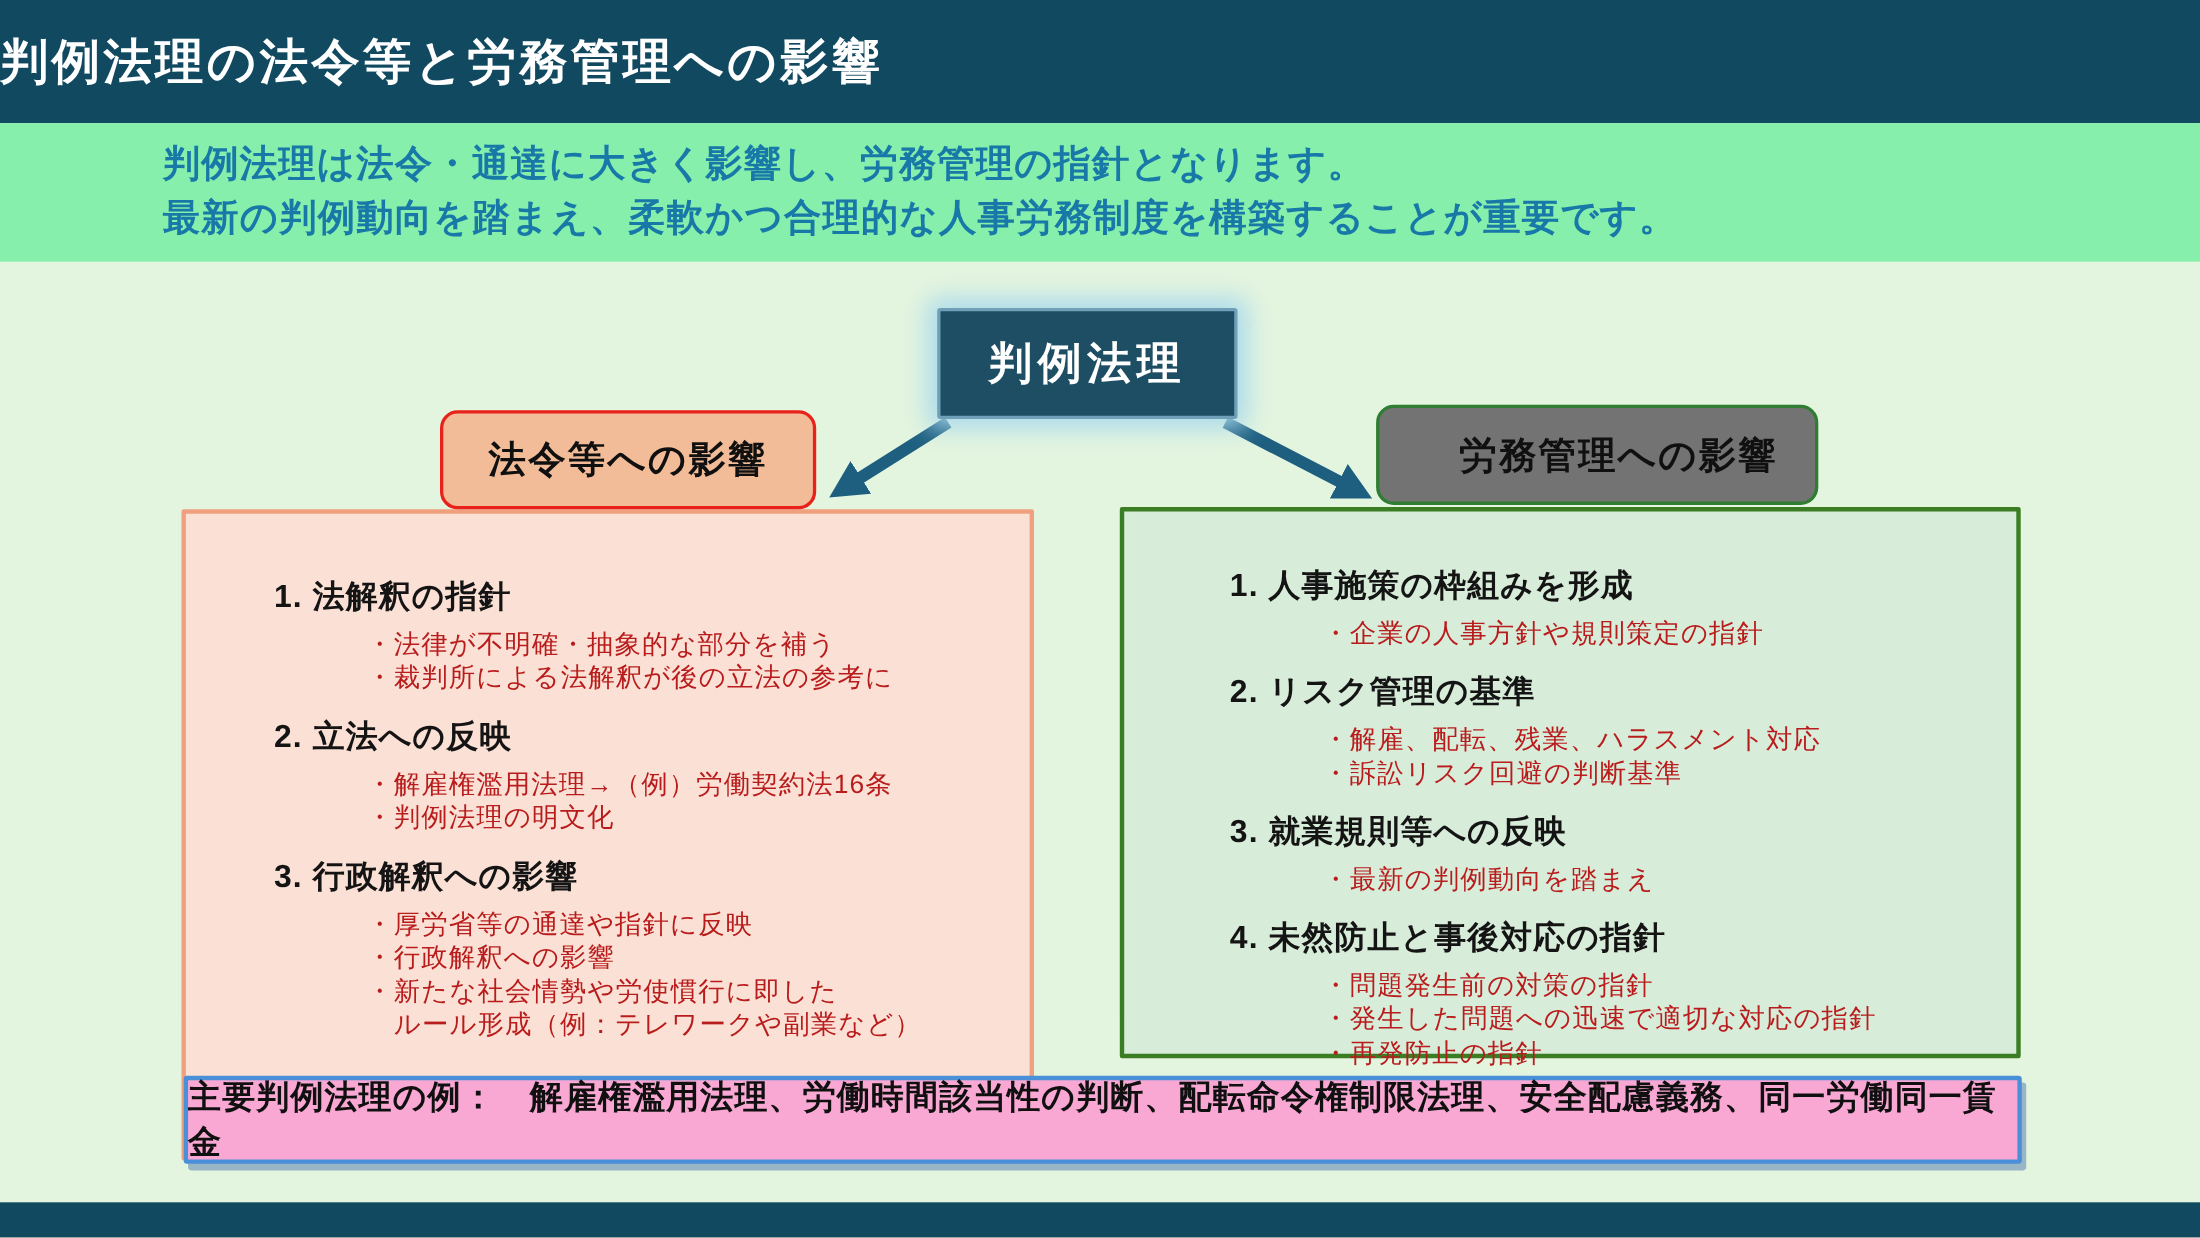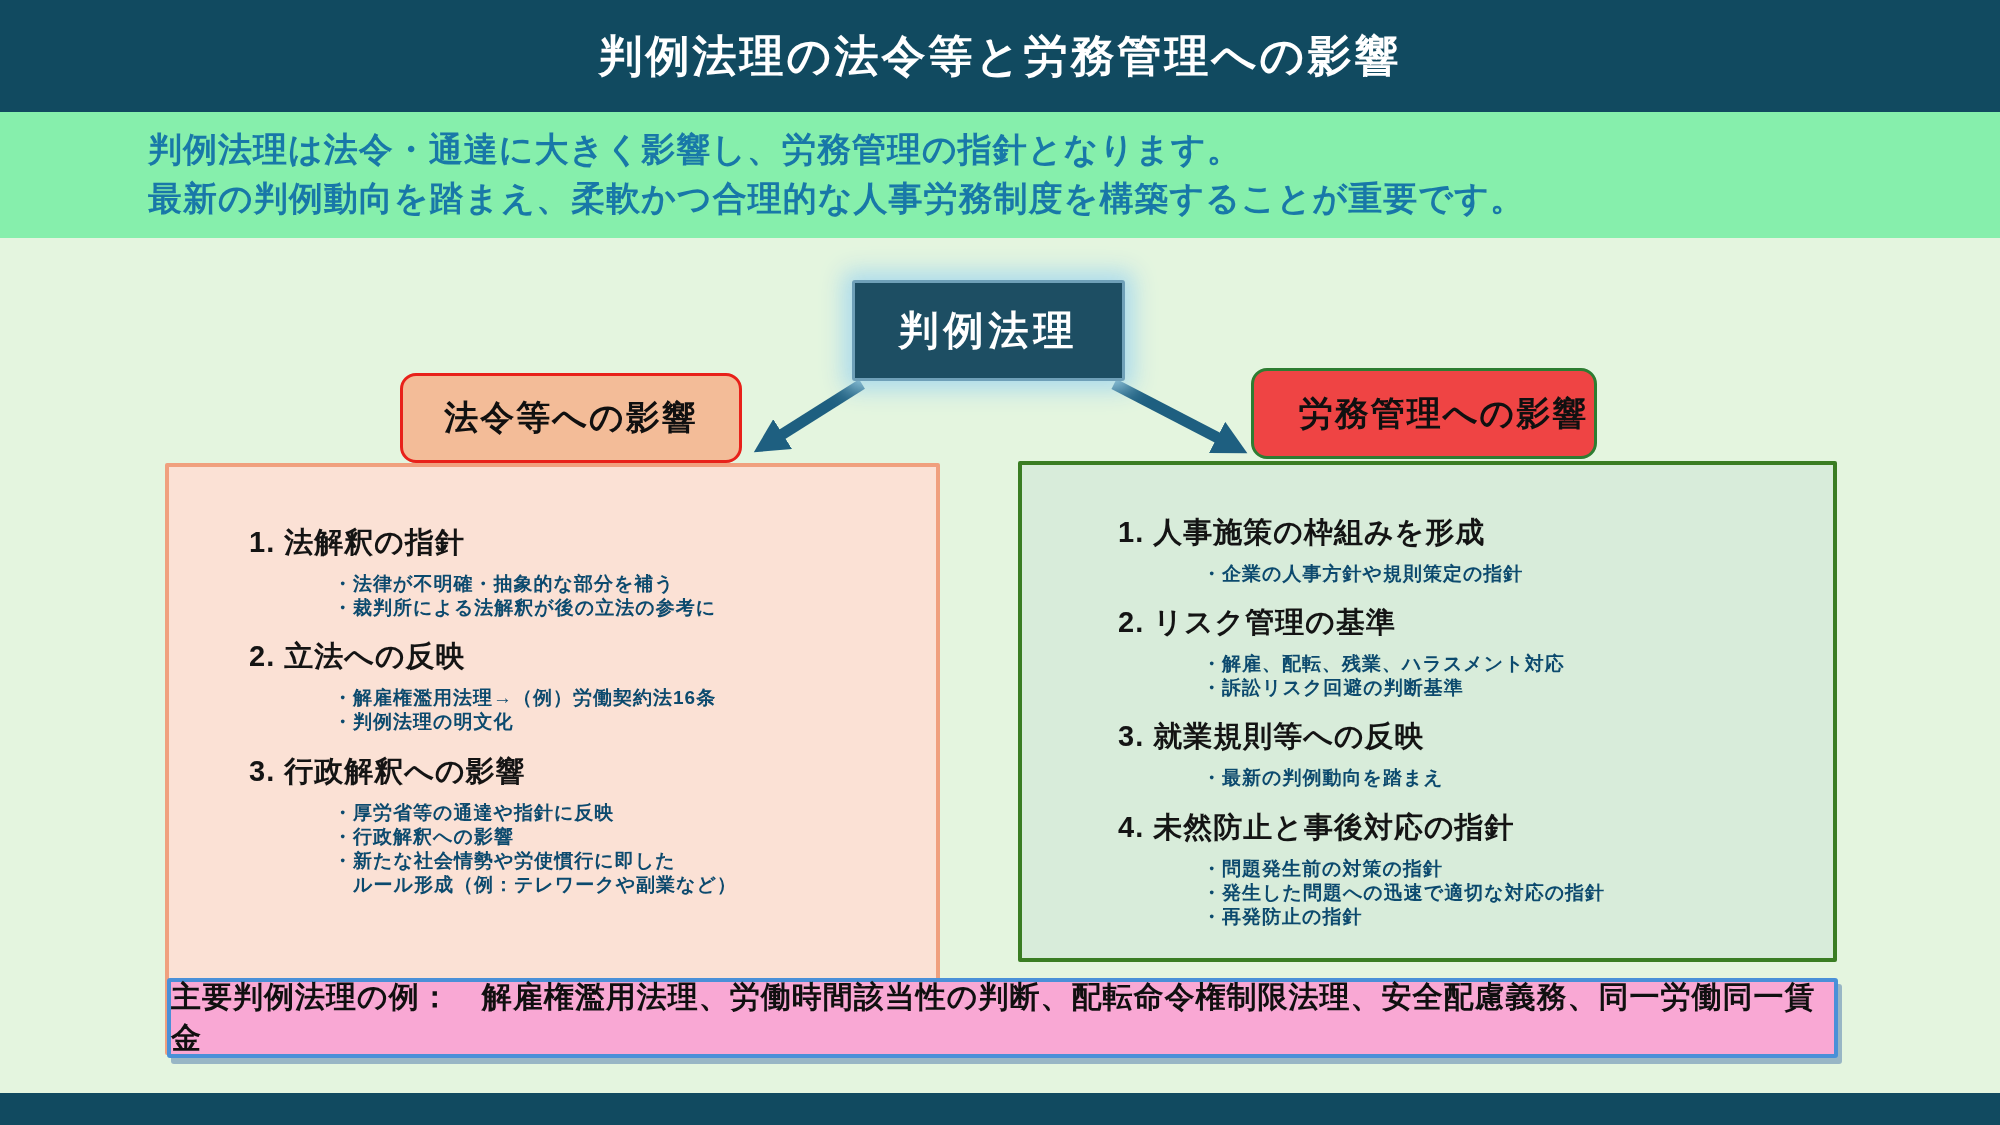--- a/index.html
+++ b/index.html
@@ -4,21 +4,21 @@
 <style>
   html,body{margin:0;padding:0;background:#888;}
   .stage{
     position:relative;width:2000px;height:1125px;overflow:hidden;
     font-family:"Liberation Sans","DejaVu Sans",sans-serif;
     background:#E4F5DF;
   }
   
   .header-bar{
     position:absolute;left:0;top:0;width:2000px;height:112px;
-    background:#114A60;display:flex;align-items:center;justify-content:center;
+    background:#114A60;display:flex;align-items:center;justify-content:flex-start;
   }
   .header-title{
     color:#ffffff;font-size:44px;font-weight:bold;letter-spacing:3px;
   }
   .footer-bar{
     position:absolute;left:0;top:1093px;width:2000px;height:32px;
     background:#114A60;
   }
   
   .intro-band{
@@ -40,42 +40,42 @@
   .arrows-svg{position:absolute;left:0;top:0;width:2000px;height:855px;z-index:2;pointer-events:none;}
   .branch-label{
     position:absolute;z-index:4;display:flex;align-items:center;justify-content:center;
     font-size:34px;font-weight:bold;color:#101010;box-sizing:border-box;letter-spacing:2px;border-radius:16px;
   }
   .branch-label.left{
     left:400px;top:135px;width:342px;height:90px;
     background:#F3BC98;border:3px solid #E8211A;
   }
   .branch-label.right{
-    left:1251px;top:130px;width:346px;height:91px;
-    background:#ef4444;border:3px solid #2E7D32;padding-left:39px;
+    left:1251px;top:130px;width:402px;height:91px;
+    background:#737373;border:3px solid #2E7D32;padding-left:39px;
   }
   
   .panel{position:absolute;box-sizing:border-box;z-index:1;border-radius:2px;}
   .panel.left{
     left:165px;top:225px;width:775px;height:592px;
     background:#FBE1D5;border:4px solid #F0A07E;
     padding:56px 14px 0 80px;
   }
   .panel.right{
     left:1018px;top:223px;width:819px;height:501px;
     background:#D8ECDA;border:4px solid #3A7D23;
     padding:48px 14px 0 96px;
   }
   .item{margin-bottom:17px;}
   .item-heading{
     font-size:29px;font-weight:bold;color:#141414;margin-bottom:9px;letter-spacing:1px;
   }
   .item-bullets{padding-left:84px;}
   .bullet-line{
-    font-size:19px;color:#0c4a6e;line-height:1.27;letter-spacing:1px;white-space:pre;font-weight:bold;
+    font-size:24px;color:#b91c1c;line-height:1.27;letter-spacing:1px;white-space:pre;
   }
   
   .note-box{
     position:absolute;left:167px;top:740px;width:1671px;height:80px;z-index:1;
     background:#f9a8d4;border:4px solid #4A90D8;border-radius:3px;box-sizing:border-box;
     display:flex;align-items:center;justify-content:center;
     box-shadow:4px 6px 0 rgba(90,130,175,0.55);
   }
   .note-text{font-size:30px;font-weight:bold;color:#101010;letter-spacing:1px;}
 </style>

